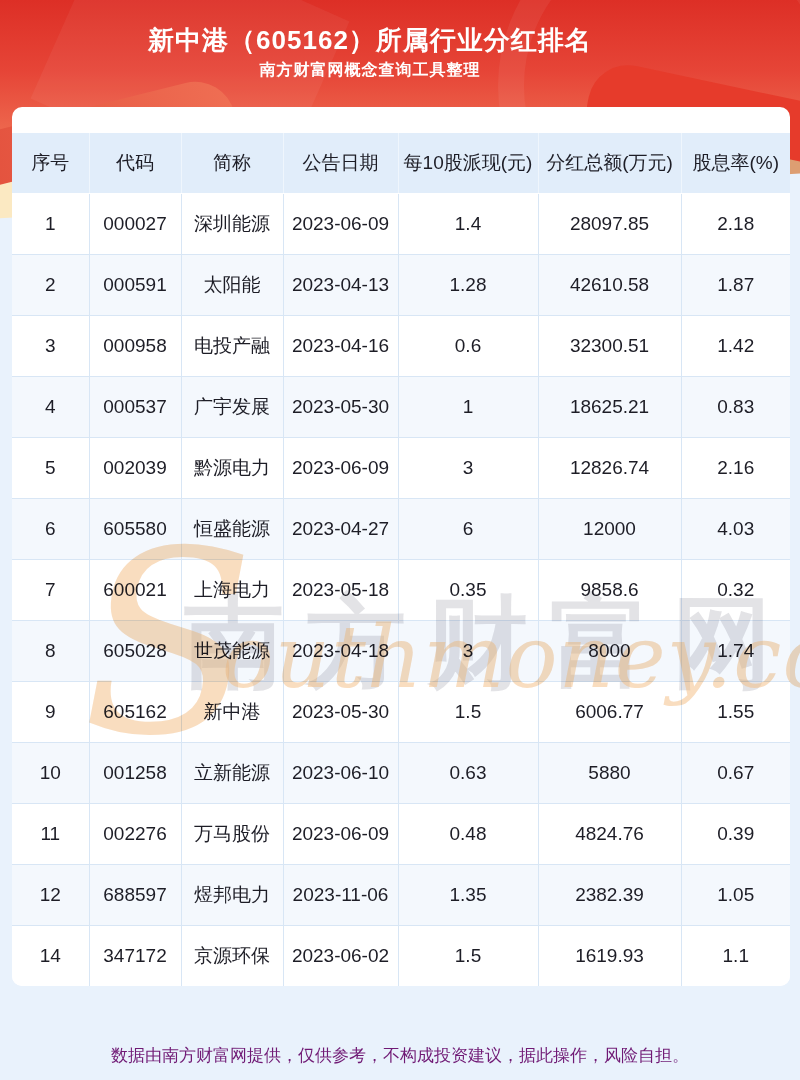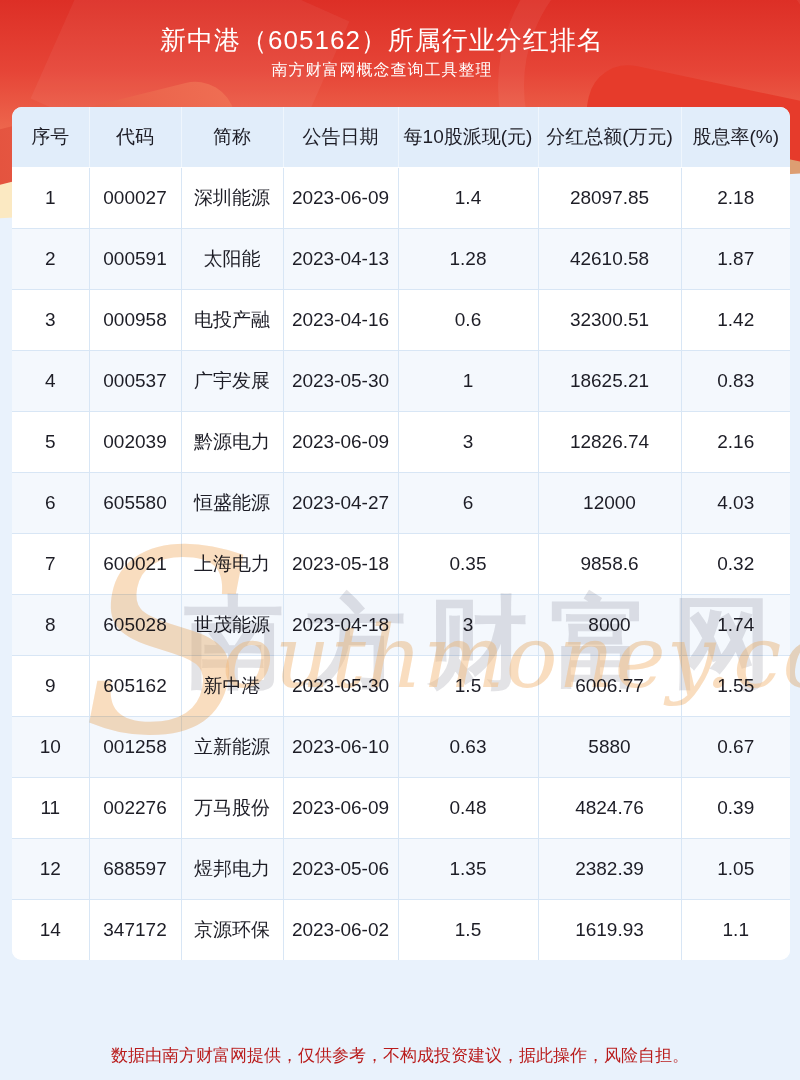--- a/index.html
+++ b/index.html
@@ -28,32 +28,32 @@
   .decor { position:absolute; border-radius:40px; }
   .decor-red-left   { left:-90px;  top:112px; width:330px; height:88px;  background:linear-gradient(90deg,#e04a38,#ef6e53); transform:rotate(-14deg); }
   .decor-cream-left { left:-110px; top:170px; width:350px; height:95px;  background:#fbe9c2; transform:rotate(-14deg); }
   .decor-red-right  { right:-85px; top:88px;  width:300px; height:85px;  background:#e63b2b; transform:rotate(12deg); }
   .decor-orange-right{ right:-95px; top:148px; width:330px; height:115px; background:#dd9e72; transform:rotate(12deg); }
   .banner-cover {
     position:absolute; left:-45px; top:196px; width:890px; height:170px;
     background:#e9f2fc; transform:rotate(-3.2deg); border-radius:6px;
   }
   .banner-title {
-    position:absolute; left:12px; width:740px; text-align:center;
-    color:#ffffff; font-weight:normal; z-index:3; letter-spacing:1px;
+    position:absolute; left:0; width:740px; text-align:center;
+    color:#ffffff; font-weight:bold; z-index:3; letter-spacing:1px;
   }
   .banner-title.line1 { top:23px; font-size:26px; }
   .banner-title.line2 { top:60px; font-size:16px; }
 
   
   .card {
     position:absolute; left:12px; top:107px; width:778px;
     border-radius:10px; overflow:hidden; background:#ffffff; z-index:2;
   }
-  table { width:100%; border-collapse:collapse; table-layout:fixed; }
+  table { width:100%; border-collapse:collapse; table-layout:fixed;margin-top:26px; }
   col.c0{width:77px;} col.c1{width:92px;} col.c2{width:102px;} col.c3{width:115px;}
   col.c4{width:140px;} col.c5{width:143px;} col.c6{width:109px;}
   th, td {
     text-align:center; vertical-align:middle; padding:0;
     font-size:19px; color:#1d1d26; font-weight:normal;
     border:1px solid #d8e6f5;
   }
   thead th {
     height:60px; background:#e1edfa;
     border-color:#eff6fd; border-bottom-color:#ffffff; border-top:none;
@@ -86,21 +86,21 @@
     position:absolute; left:222px; top:614px; line-height:1;
     font-size:86px; font-style:italic; letter-spacing:1px;
     font-family:"DejaVu Serif",serif;
     color:rgba(243,188,128,0.50);
     white-space:nowrap;
   }
 
   
   .footer {
     position:absolute; left:0; top:1044px; width:800px; text-align:center;
-    font-size:17px; color:#b91c1c; z-index:3;
+    font-size:17px; color:#701a75; z-index:3;
   }
 </style>
 </head>
 <body>
 
 <div class="page">
 
   <div class="banner">
     <div class="gauge-circle"></div>
     <div class="tex-rect"></div>
@@ -233,21 +233,21 @@
             <td>万马股份</td>
             <td>2023-06-09</td>
             <td>0.48</td>
             <td>4824.76</td>
             <td>0.39</td>
           </tr>
           <tr>
             <td>12</td>
             <td>688597</td>
             <td>煜邦电力</td>
-            <td>2023-05-06</td>
+            <td>2023-11-06</td>
             <td>1.35</td>
             <td>2382.39</td>
             <td>1.05</td>
           </tr>
           <tr>
             <td>14</td>
             <td>347172</td>
             <td>京源环保</td>
             <td>2023-06-02</td>
             <td>1.5</td>

